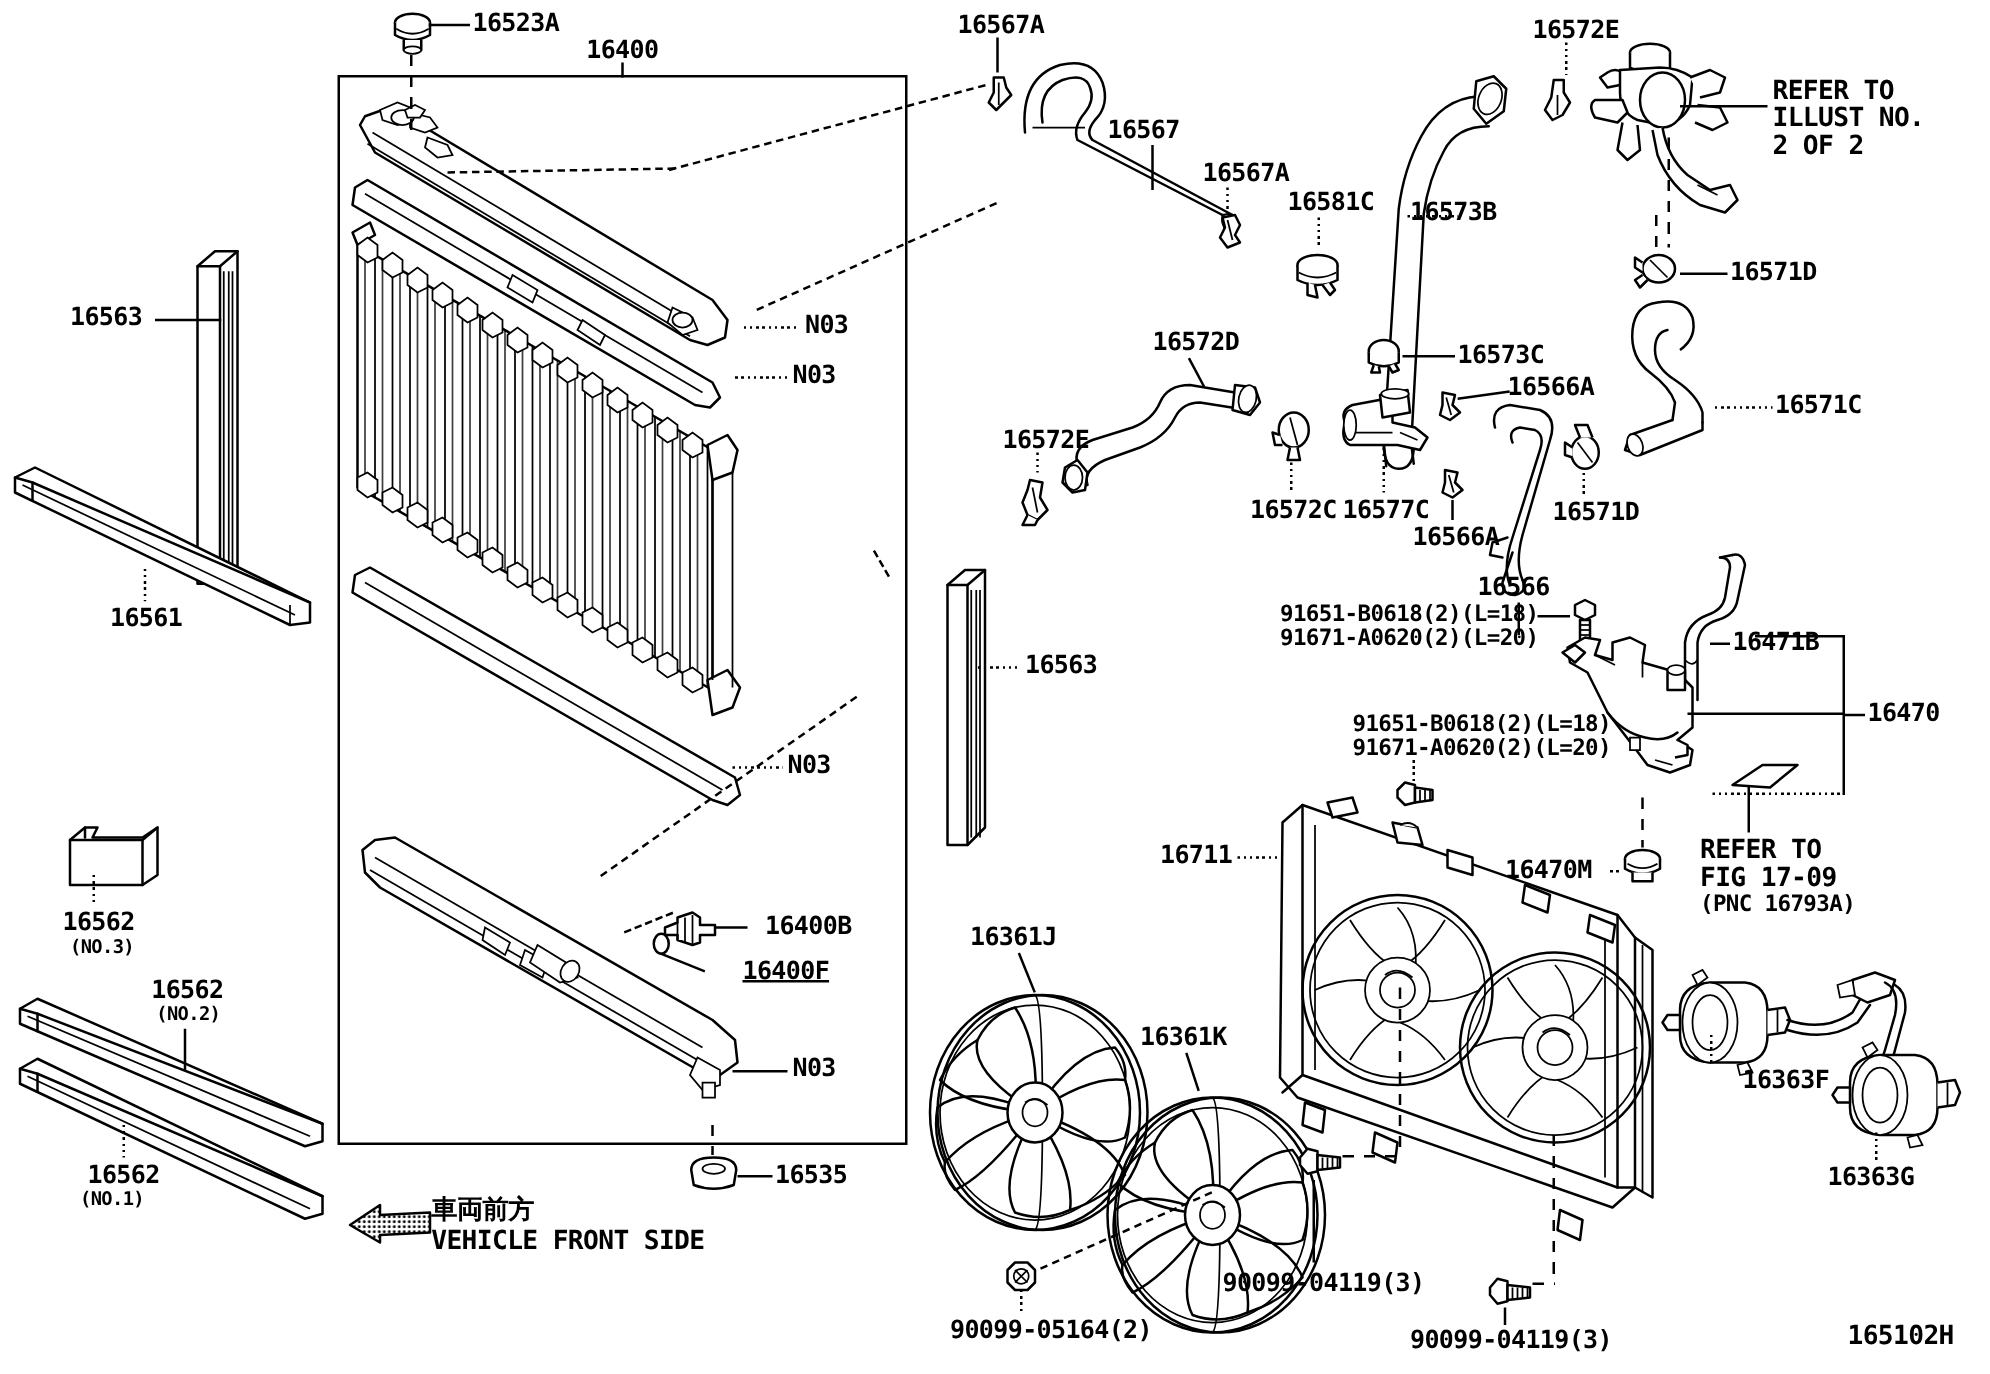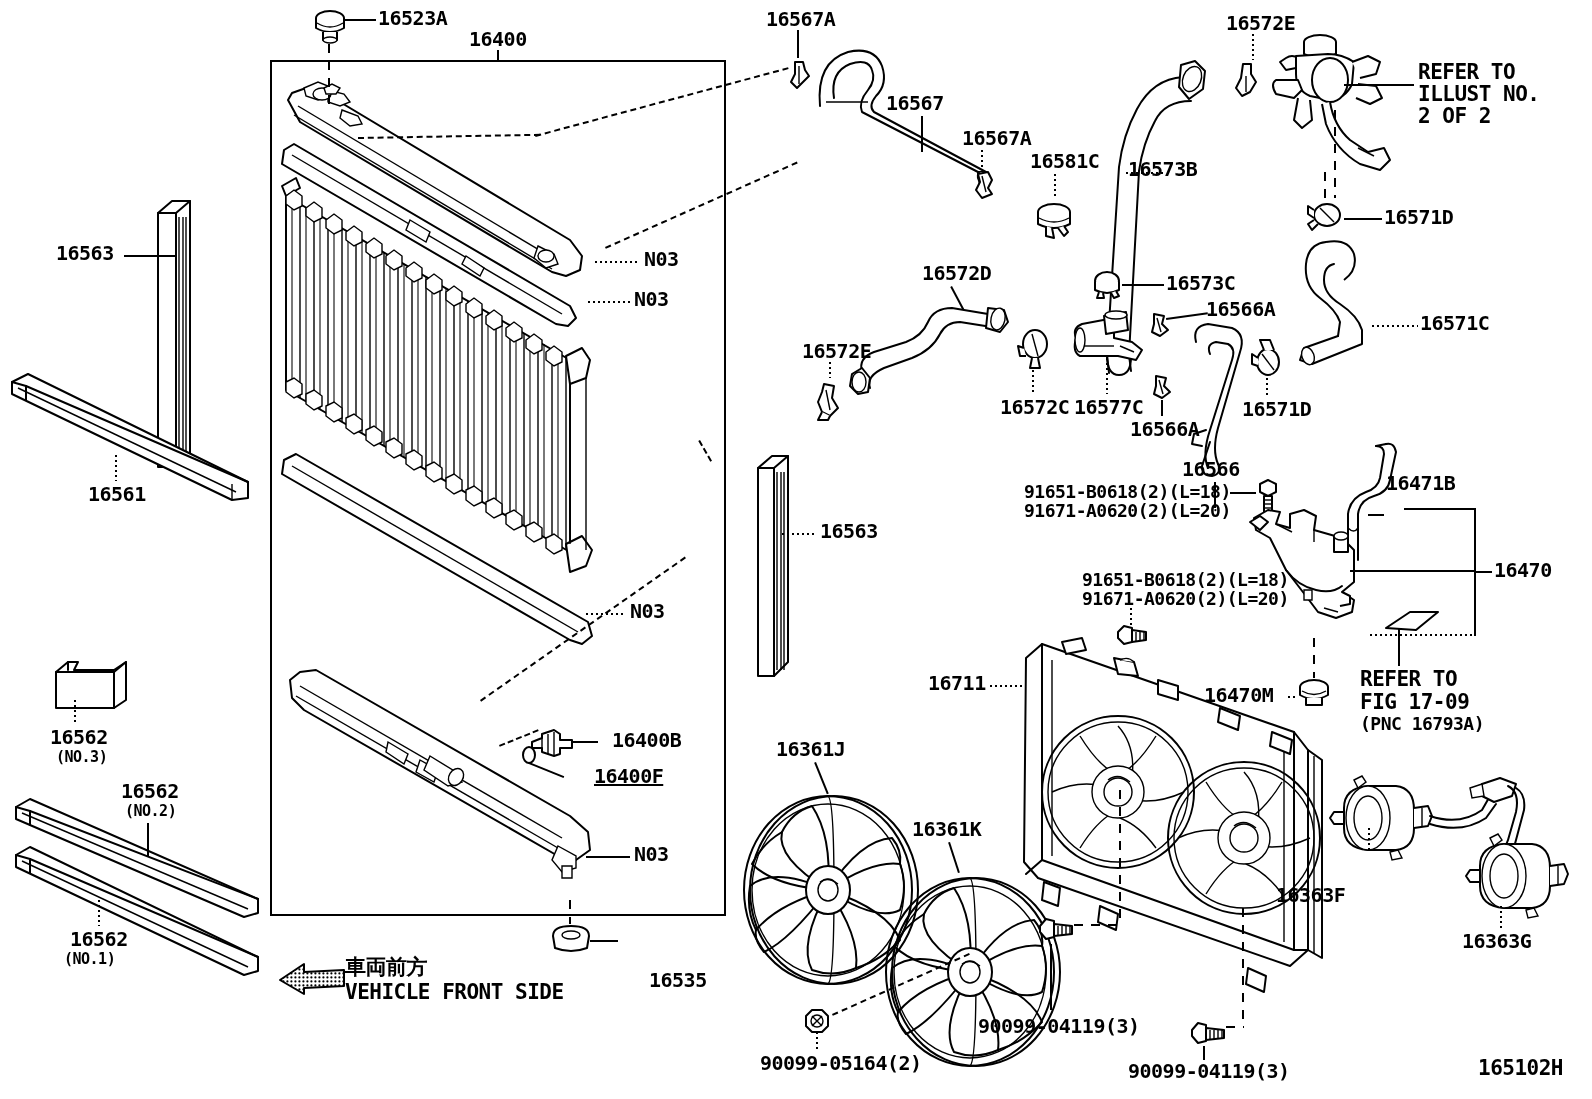--- a/index.html
+++ b/index.html
@@ -277,21 +277,21 @@
   <svg style="left:518px;top:744px;width:22px;height:22px;" viewBox="0 0 22 22">
     <ellipse class="stf" cx="11" cy="11" rx="6" ry="8"></ellipse>
   </svg>
   <div class="lbl s20" style="left:594px;top:765px;text-decoration:underline;">16400F</div>
   <div class="ln" style="left:529px;top:762px;width:38px;height:2px;background:#000;transform:rotate(22deg);transform-origin:0 0;"></div>
 
   <svg style="left:548px;top:922px;width:46px;height:34px;" viewBox="0 0 46 34">
     <path class="stf" d="M5 14 Q5 4 23 4 Q41 4 41 14 L39 26 Q23 32 7 26 Z"></path>
     <ellipse class="stf1" cx="23" cy="13" rx="9" ry="4"></ellipse>
   </svg>
-  <div class="lbl s20" style="left:649px;top:928px;margin-top:41px;">16535</div>
+  <div class="lbl s20" style="left:620px;top:928px;">16535</div>
   <div class="ln lnh" style="left:590px;top:940px;width:28px;"></div>
   <div class="dashv" style="left:569px;top:900px;height:24px;"></div>
 
   <svg style="left:278px;top:960px;width:68px;height:36px;" viewBox="0 0 68 36">
     <defs>
       <pattern id="hatchpat" width="4" height="4" patternUnits="userSpaceOnUse">
         <rect width="4" height="4" fill="#fff"></rect>
           <circle cx="1.4" cy="1.4" r="1.1" fill="#000"></circle>
       </pattern>
     </defs>
@@ -484,21 +484,21 @@
         <path d="M10 34 L18 34"></path>
       </g>
   </svg>
 
   <svg style="left:1338px;top:440px;width:70px;height:130px;" viewBox="0 0 70 130">
     <path class="st" d="M48 4 Q56 2 58 12 L52 40 Q50 52 36 56 Q22 60 20 74 L20 120"></path>
     <path class="st" d="M38 6 Q46 6 46 14 L42 38 Q40 48 28 52 Q12 58 10 74 L10 120"></path>
     <path class="st" d="M38 6 L48 4"></path>
     <path class="st1" d="M10 88 Q16 94 20 88"></path>
   </svg>
-  <div class="lbl s20" style="left:1386px;top:472px;">16471B</div>
+  <div class="lbl s20" style="left:1386px;top:502px;">16471B</div>
   <div class="ln lnh" style="left:1368px;top:514px;width:16px;"></div>
 
   <svg style="left:1246px;top:500px;width:160px;height:140px;" viewBox="0 0 160 140">
     <path class="stf" d="M8 18 L22 10 L34 12 L30 24 L44 28 L44 14 L58 10 L70 16 L68 30 L96 38 L108 50 L108 82 L96 92 L108 100 L106 112 L90 118 L72 112 L60 96 L40 70 L24 38 L10 30 Z"></path>
     <path class="st1" d="M30 24 L46 32"></path>
     <path class="st1" d="M68 30 L68 42"></path>
     <path class="stf" d="M88 36 L102 36 L102 52 L88 52 Z"></path>
     <ellipse class="stf1" cx="95" cy="36" rx="7" ry="4"></ellipse>
     <path class="st" d="M40 70 Q52 86 70 90 Q86 94 96 86"></path>
     <path class="stf1" d="M58 90 L66 90 L66 100 L58 100 Z"></path>
@@ -710,20 +710,20 @@
 
     <path class="stf" d="M150 96 Q150 76 174 74 L202 74 Q220 76 220 98 L220 116 Q220 136 202 138 L174 138 Q150 136 150 116 Z"></path>
     <ellipse class="stf1" cx="174" cy="106" rx="22" ry="32"></ellipse>
     <ellipse class="st1" cx="174" cy="106" rx="14" ry="22"></ellipse>
     <path class="stf" d="M150 100 L140 100 L136 106 L140 112 L150 112 Z"></path>
     <path class="stf1" d="M160 68 L168 64 L172 70 L164 76 Z"></path>
     <path class="stf1" d="M196 140 L204 138 L208 146 L198 148 Z"></path>
     <path class="stf" d="M220 96 L234 94 L238 104 L234 114 L220 116"></path>
     <path class="st1" d="M228 96 L228 114"></path>
   </svg>
-  <div class="lbl s20" style="left:1276px;top:852px;margin-top:32px;">16363F</div>
+  <div class="lbl s20" style="left:1394px;top:852px;">16363F</div>
   <div class="dotv" style="left:1368px;top:828px;height:22px;"></div>
   <div class="lbl s20" style="left:1462px;top:930px;">16363G</div>
   <div class="dotv" style="left:1500px;top:906px;height:22px;"></div>
 
   <div class="lbl s19" style="left:1478px;top:1056px;">165102H</div>
 
 </div>
 
 </body></html>

